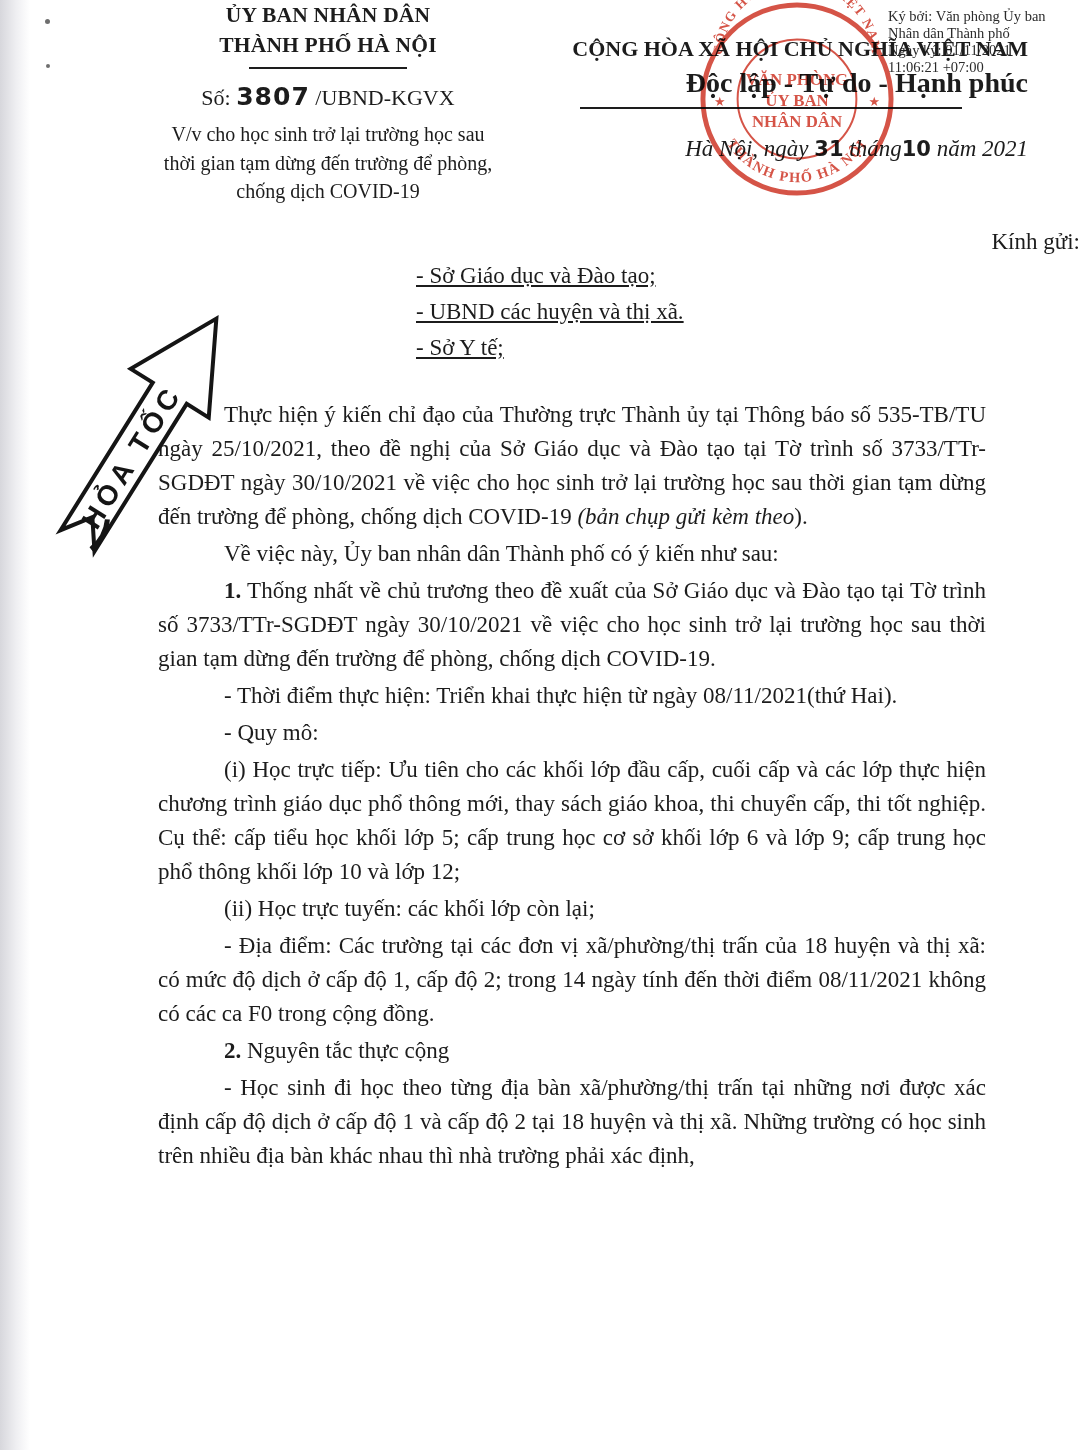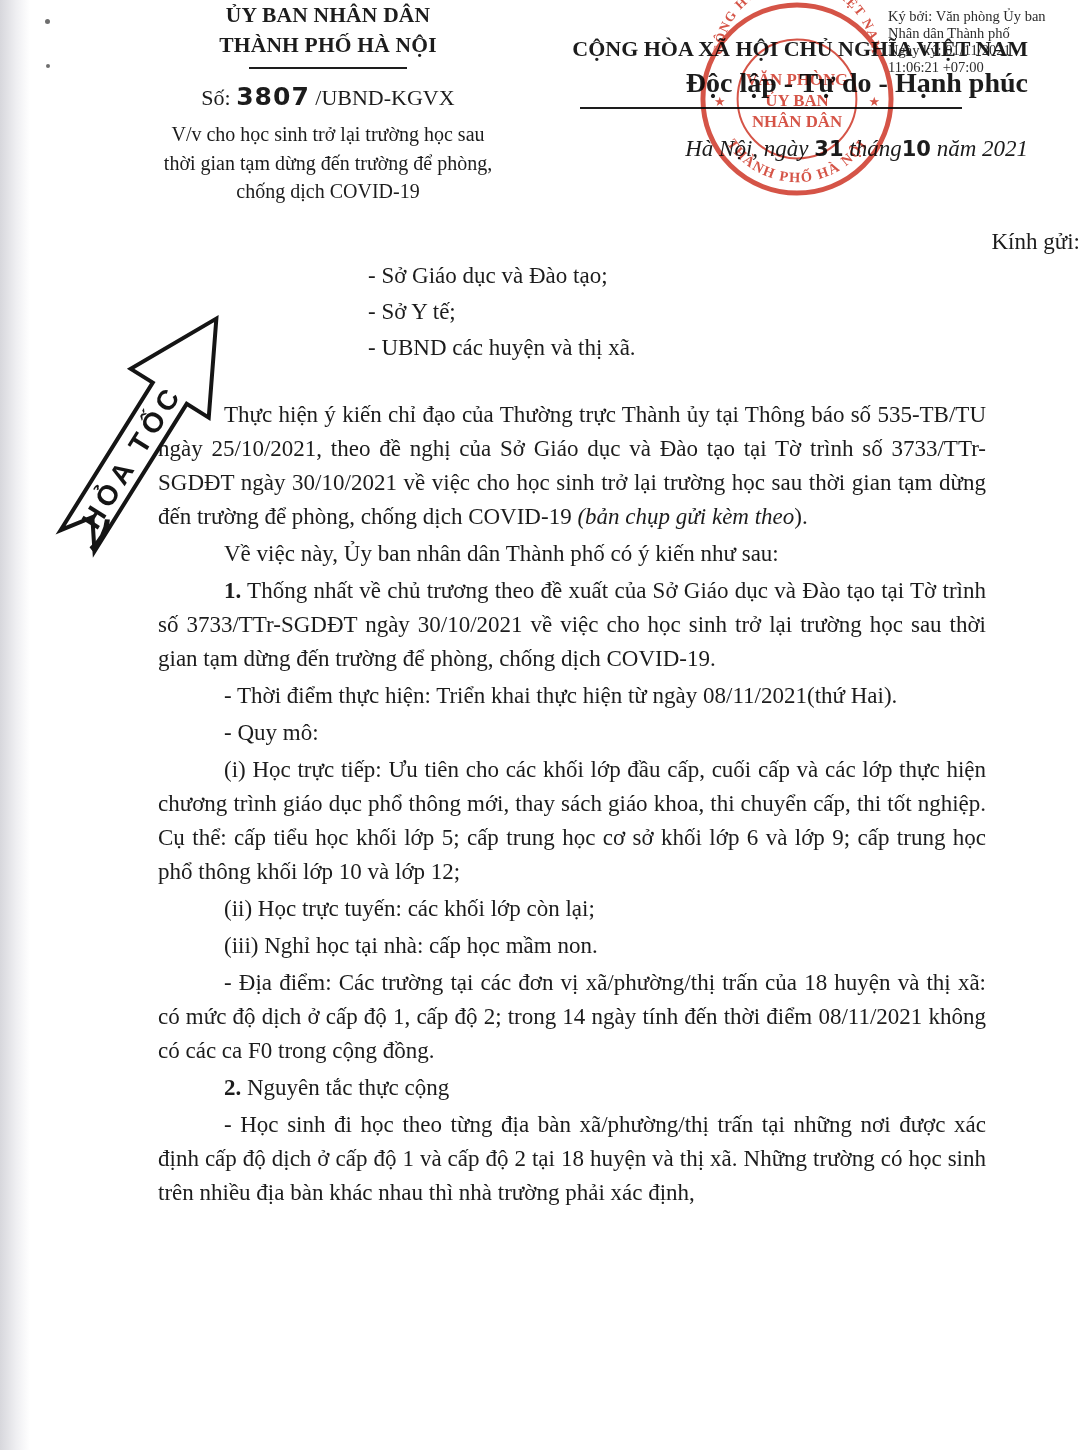--- a/index.html
+++ b/index.html
@@ -37,21 +37,21 @@
   .header-right{flex:1;text-align:right;padding-right:52px;margin-top:34px;}
   .national{font-weight:bold;font-size:22px;line-height:30px;}
   .motto{font-weight:bold;font-size:28px;margin-top:3px;}
   .rule-right{width:382px;border-top:2.5px solid #1d1d1d;margin:8px auto 0 auto;}
   .date-line{margin-top:27px;font-style:italic;font-size:23px;}
   .date-line .hand{font-size:21px;font-style:normal;}
 
   
   .recipients{margin:20px 0 0 303px;position:relative;z-index:2;}
   .recipients-label{font-size:23px;line-height:32px;text-align:right;}
-  .recipients-list{margin-left:65px;font-size:23px;line-height:36px;}
+  .recipients-list{margin-left:113px;font-size:23px;line-height:36px;text-decoration:underline;}
 
   
   .doc-body{padding:32px 94px 0 158px;text-align:justify;font-size:23px;line-height:34px;position:relative;z-index:2;}
   .doc-body p{margin:0 0 3px 0;text-indent:66px;}
   .b{font-weight:bold;}
   .i{font-style:italic;}
 </style>
 </head>
 <body>
 
@@ -110,31 +110,30 @@
       <div class="motto">Độc lập - Tự do - Hạnh phúc</div>
       <div class="rule-right"></div>
       <div class="date-line"><span>Hà Nội, ngày </span><span class="hand">31</span><span> tháng</span><span class="hand">10</span><span> năm 2021</span></div>
     </div>
   </div>
 
   <div class="recipients">
     <div class="recipients-label">Kính gửi:</div>
     <div class="recipients-list">
       <div>- Sở Giáo dục và Đào tạo;</div>
+      <div>- UBND các huyện và thị xã.</div>
       <div>- Sở Y tế;</div>
-      <div>- UBND các huyện và thị xã.</div>
     </div>
   </div>
 
   <div class="doc-body">
     <p><span>Thực hiện ý kiến chỉ đạo của Thường trực Thành ủy tại Thông báo số 535-TB/TU ngày 25/10/2021, theo đề nghị của Sở Giáo dục và Đào tạo tại Tờ trình số 3733/TTr-SGDĐT ngày 30/10/2021 về việc cho học sinh trở lại trường học sau thời gian tạm dừng đến trường để phòng, chống dịch COVID-19 </span><span class="i">(bản chụp gửi kèm theo</span><span>).</span></p>
     <p>Về việc này, Ủy ban nhân dân Thành phố có ý kiến như sau:</p>
     <p><span class="b">1.</span><span> Thống nhất về chủ trương theo đề xuất của Sở Giáo dục và Đào tạo tại Tờ trình số 3733/TTr-SGDĐT ngày 30/10/2021 về việc cho học sinh trở lại trường học sau thời gian tạm dừng đến trường để phòng, chống dịch COVID-19.</span></p>
     <p>- Thời điểm thực hiện: Triển khai thực hiện từ ngày 08/11/2021(thứ Hai).</p>
     <p>- Quy mô:</p>
     <p>(i) Học trực tiếp: Ưu tiên cho các khối lớp đầu cấp, cuối cấp và các lớp thực hiện chương trình giáo dục phổ thông mới, thay sách giáo khoa, thi chuyển cấp, thi tốt nghiệp. Cụ thể: cấp tiểu học khối lớp 5; cấp trung học cơ sở khối lớp 6 và lớp 9; cấp trung học phổ thông khối lớp 10 và lớp 12;</p>
     <p>(ii) Học trực tuyến: các khối lớp còn lại;</p>
-    <p>(iii) Nghỉ học tại nhà: cấp học mầm non.</p>
     <p>- Địa điểm: Các trường tại các đơn vị xã/phường/thị trấn của 18 huyện và thị xã: có mức độ dịch ở cấp độ 1, cấp độ 2; trong 14 ngày tính đến thời điểm 08/11/2021 không có các ca F0 trong cộng đồng.</p>
     <p><span class="b">2.</span><span> Nguyên tắc thực cộng</span></p>
     <p>- Học sinh đi học theo từng địa bàn xã/phường/thị trấn tại những nơi được xác định cấp độ dịch ở cấp độ 1 và cấp độ 2 tại 18 huyện và thị xã. Những trường có học sinh trên nhiều địa bàn khác nhau thì nhà trường phải xác định,</p>
   </div>
 </div>
 
 </body></html>

